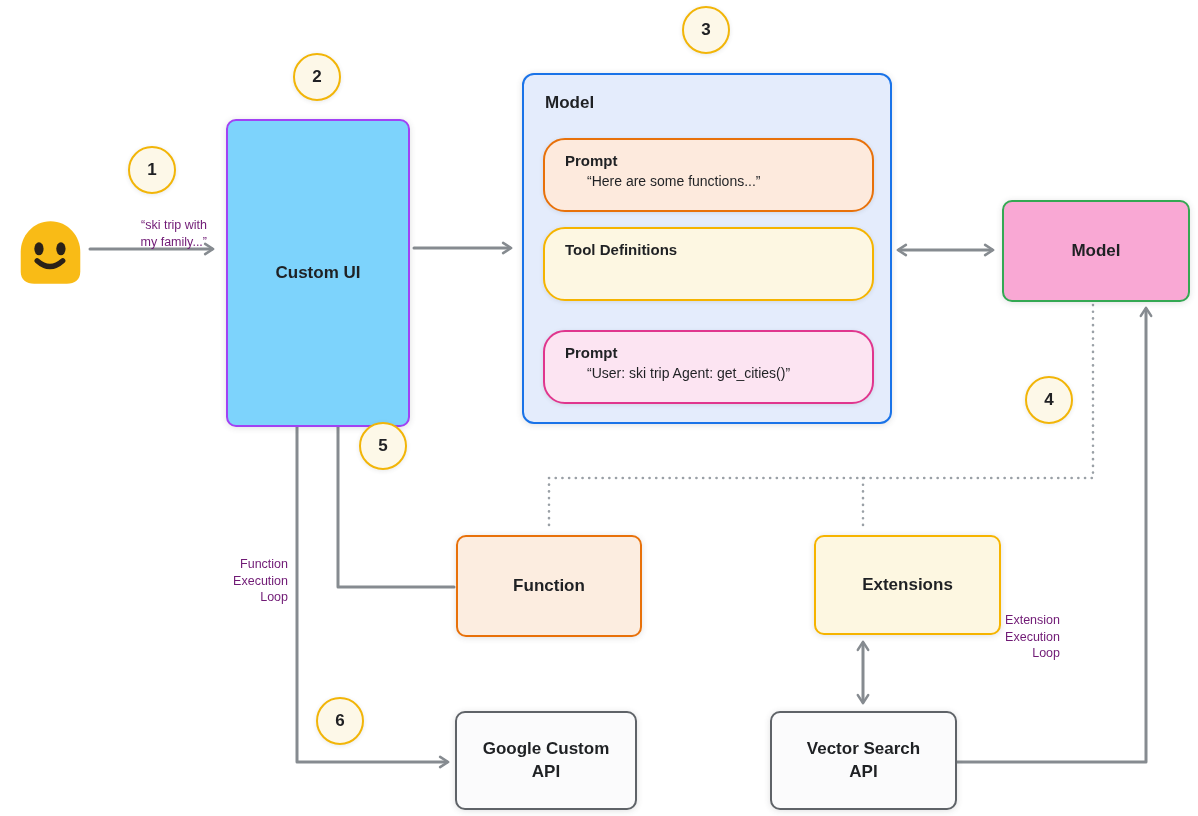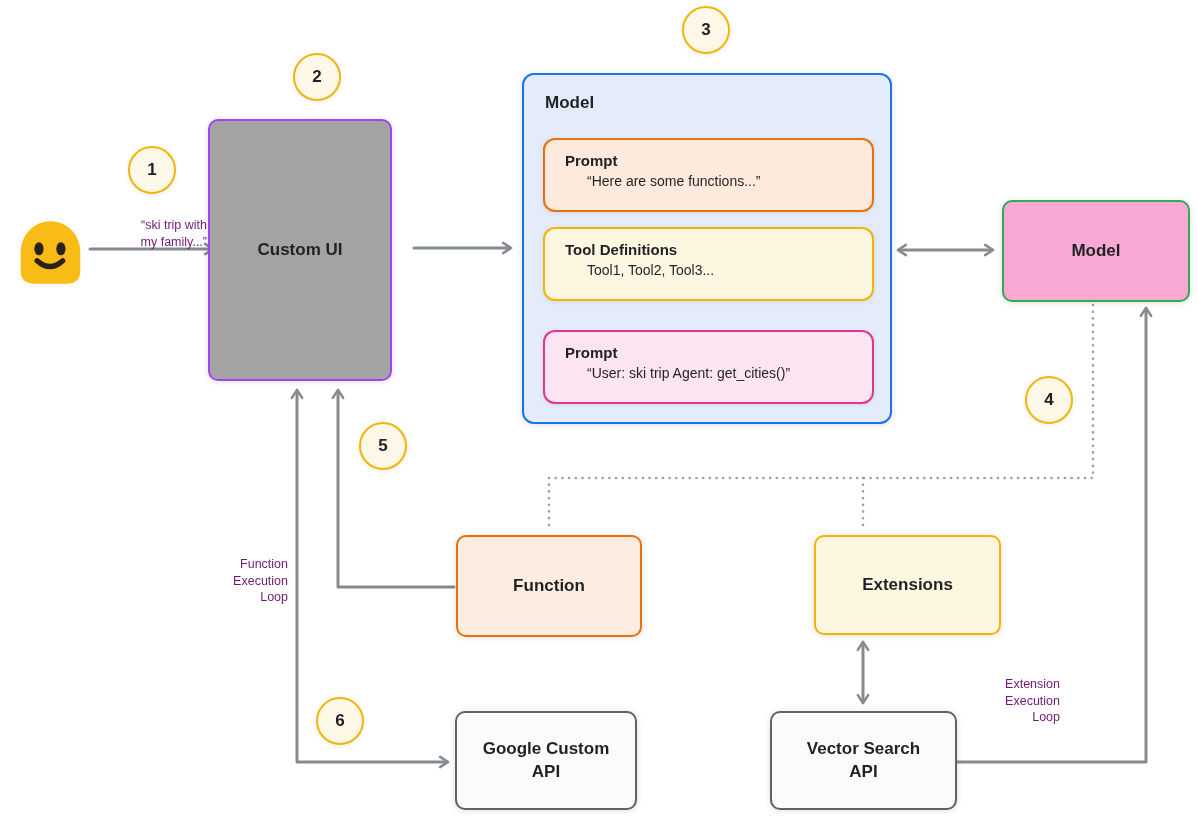--- a/index.html
+++ b/index.html
@@ -12,43 +12,43 @@
 
   
   .box{
     position:absolute;box-sizing:border-box;border-radius:10px;
     border:2.5px solid #999;background:#fff;
     display:flex;align-items:center;justify-content:center;
     font-size:17px;font-weight:bold;text-align:center;line-height:1.3;
     box-shadow:0 1px 6px rgba(60,64,67,.16);
   }
 
-  #custom-ui{left:208px;top:119px;width:184px;height:262px;
-    background:#a3a3a3;border-color:#a142f4;}
+  #custom-ui{left:226px;top:119px;width:184px;height:308px;
+    background:#7dd3fc;border-color:#a142f4;}
   #model-box{left:1002px;top:200px;width:188px;height:102px;
     background:#f9a8d4;border-color:#34a853;}
   #function-box{left:456px;top:535px;width:186px;height:102px;
     background:#fcede0;border-color:#e8710a;}
   #extensions-box{left:814px;top:535px;width:187px;height:100px;
     background:#fdf7e1;border-color:#f6b400;}
   #google-places-box{left:455px;top:711px;width:182px;height:99px;
     background:#fbfbfc;border-color:#5f6368;}
   #vector-search-box{left:770px;top:711px;width:187px;height:99px;
     background:#fbfbfc;border-color:#5f6368;}
 
   
   #agent-box{
     position:absolute;left:522px;top:73px;width:370px;height:351px;
     box-sizing:border-box;border-radius:12px;border:2.5px solid #1a73e8;
     background:#e4ecfc;box-shadow:0 1px 6px rgba(60,64,67,.16);
   }
   #agent-title{position:absolute;left:21px;top:18px;font-size:17px;font-weight:bold;}
   .agent-inner{
     position:absolute;left:19px;width:331px;height:74px;box-sizing:border-box;
-    border-radius:12px;border:2px solid;padding:12px 18px 0 20px;
+    border-radius:22px;border:2px solid;padding:12px 18px 0 20px;
     box-shadow:0 1px 4px rgba(60,64,67,.12);
   }
   #agent-prompt1{top:63px;background:#fdeadd;border-color:#e8710a;}
   #agent-tools{top:152px;background:#fdf7e2;border-color:#f5b400;}
   #agent-prompt2{top:255px;background:#fce4f2;border-color:#e0368e;}
   .inner-title{font-size:15px;font-weight:bold;margin-bottom:4px;}
   .inner-text{font-size:14px;margin-left:22px;}
 
   
   .step{
@@ -64,21 +64,21 @@
   #step-4{left:1025px;top:376px;}
   #step-5{left:359px;top:422px;}
   #step-6{left:316px;top:697px;}
 
   
   .note{
     position:absolute;font-size:12.5px;line-height:1.32;text-align:right;color:#701a75;
   }
   #user-message{left:97px;top:217px;width:110px;}
   #function-loop-label{left:200px;top:556px;width:88px;}
-  #extension-loop-label{left:972px;top:676px;width:88px;}
+  #extension-loop-label{left:972px;top:612px;width:88px;}
 
   
   #user-emoji{left:17px;top:219px;width:67px;height:66px;}
 
   
   #arrow-layer{position:absolute;left:0;top:0;pointer-events:none;}
 </style>
 </head>
 <body>
 
@@ -122,21 +122,20 @@
   </div>
 
   <div id="agent-box">
     <div id="agent-title">Model</div>
     <div class="agent-inner" id="agent-prompt1">
       <div class="inner-title">Prompt</div>
       <div class="inner-text">“Here are some functions...”</div>
     </div>
     <div class="agent-inner" id="agent-tools">
       <div class="inner-title">Tool Definitions</div>
-      <div class="inner-text">Tool1, Tool2, Tool3...</div>
     </div>
     <div class="agent-inner" id="agent-prompt2">
       <div class="inner-title">Prompt</div>
       <div class="inner-text">“User: ski trip Agent: get_cities()”</div>
     </div>
   </div>
 
   <div class="box" id="model-box">
     <span>Model</span>
   </div>

